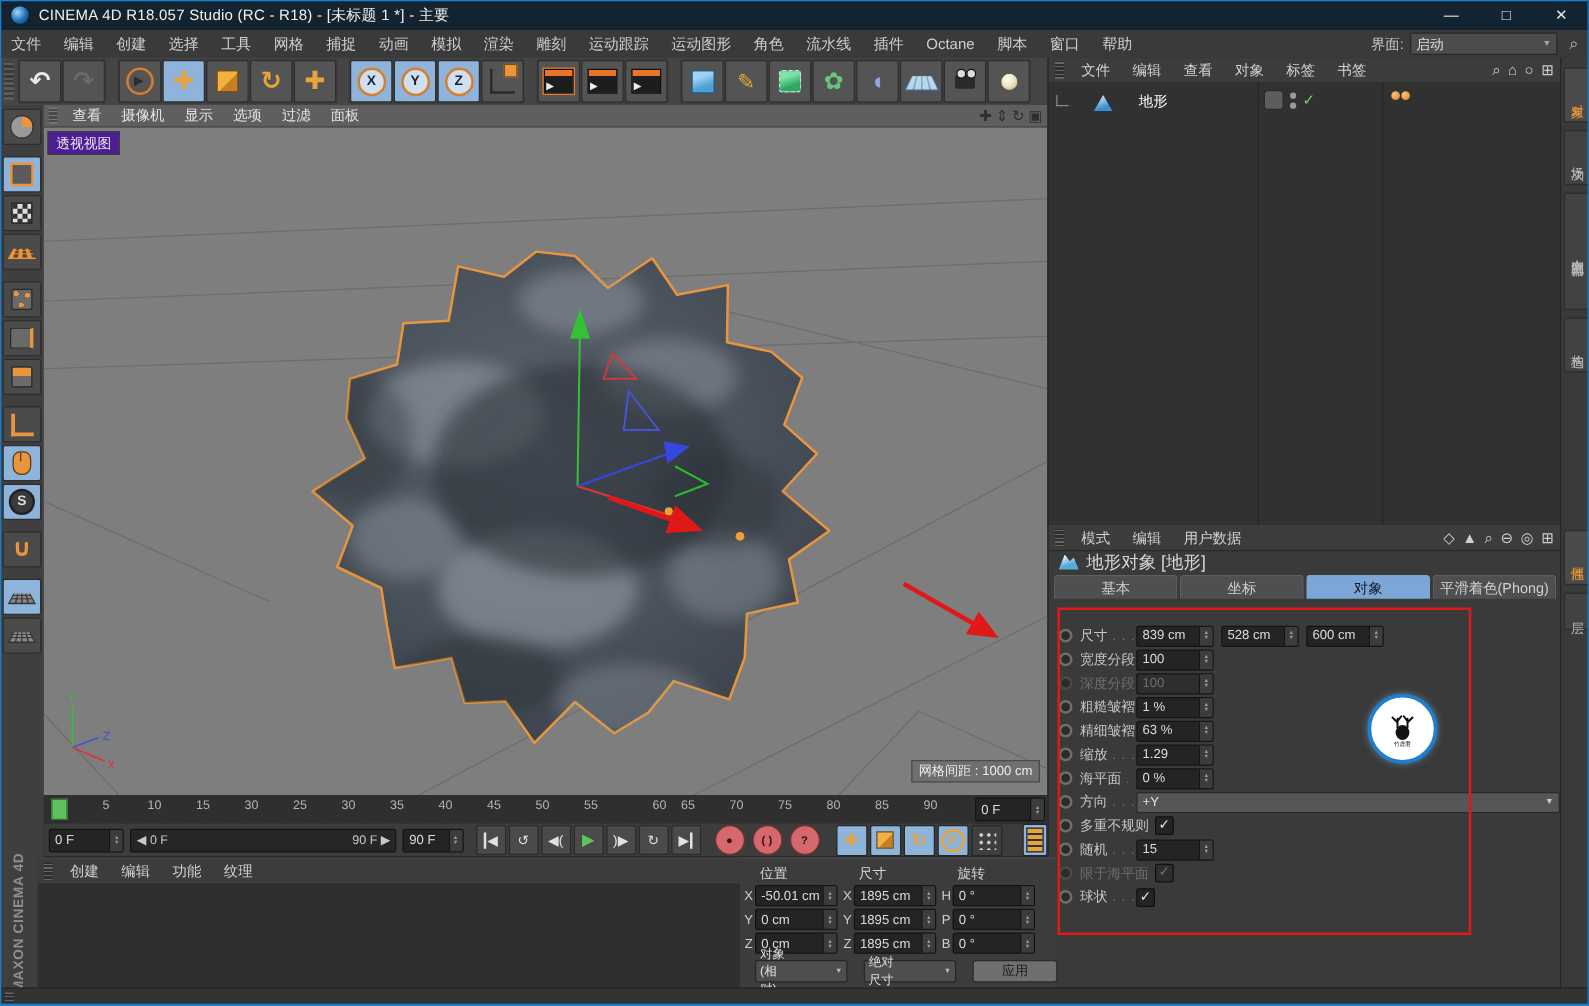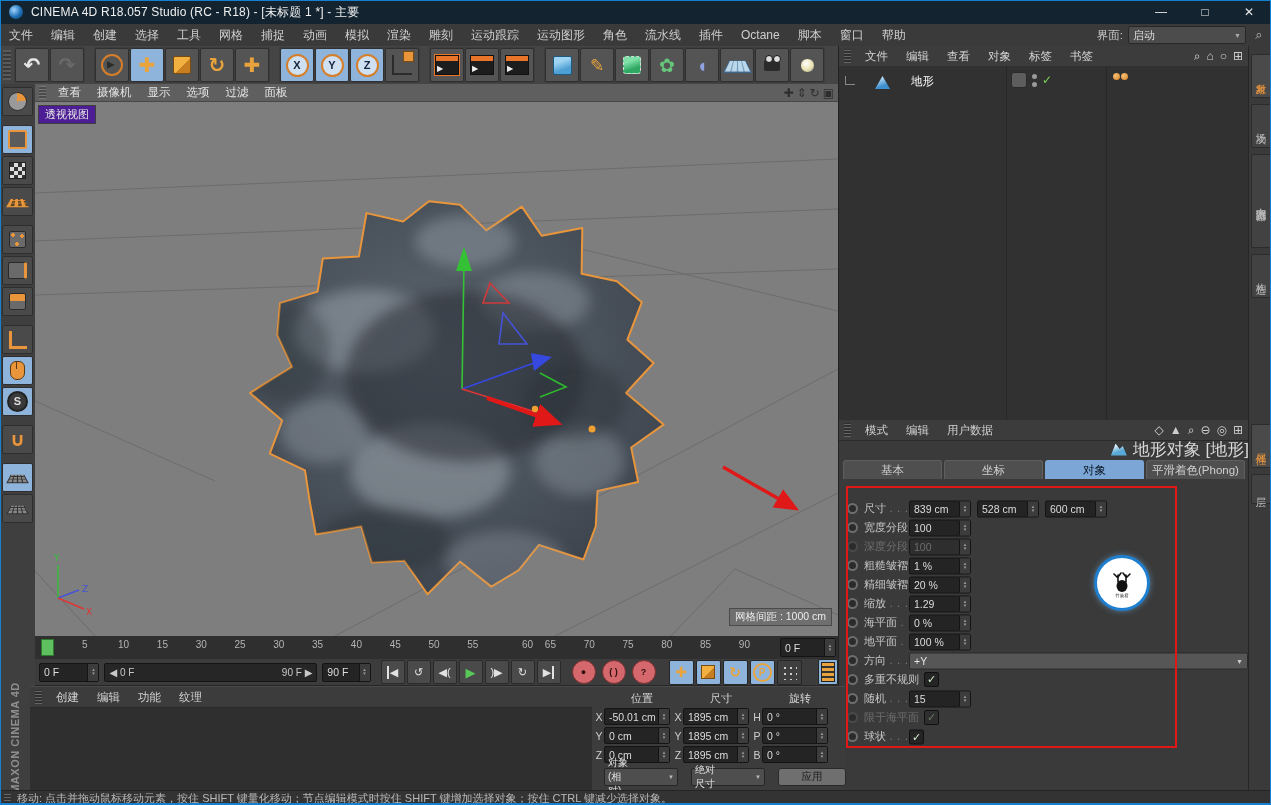--- a/index.html
+++ b/index.html
@@ -108,21 +108,21 @@
   #om-obj-name{font-size:11.5px;color:#ffffff;}
   #om-cells{position:absolute;left:172px;top:6px;display:flex;align-items:center;gap:5px;}
   #om-chip{width:14px;height:14px;background:#5d5d5d;border:1px solid #2a2a2a;border-radius:3px;}
   #om-dots{display:flex;flex-direction:column;gap:3px;}
   #om-dots i{width:5px;height:5px;border-radius:50%;background:#9a9a9a;}
   #om-check{color:#7ed957;font-size:12px;font-weight:bold;}
   #om-tag{position:absolute;left:274px;top:7px;display:flex;gap:1px;}
   #om-tag i{width:7px;height:7px;border-radius:50%;background:radial-gradient(circle at 35% 35%,#f7c277,#d57f22);}
   
   #attribute-manager{left:838px;top:420px;width:410px;height:370px;background:#3a3a3a;border-left:1px solid #222;}
-  #am-title{position:absolute;left:0;top:20px;width:100%;height:19px;display:flex;align-items:center;font-size:17px;color:#d8d8d8;justify-content:flex-end;}
+  #am-title{position:absolute;left:0;top:20px;width:100%;height:19px;display:flex;align-items:center;font-size:14px;color:#d8d8d8;}
   #am-obj-icon{width:16px;height:12px;margin:0 6px 0 8px;background:linear-gradient(160deg,#e8f4fc 15%,#58a8d8 60%);
     clip-path:polygon(30% 0,55% 45%,75% 20%,100% 100%,0 100%);}
   #am-tabs{position:absolute;left:4px;top:40px;width:402px;height:19px;display:flex;gap:2px;}
   .am-tab{flex:1;background:#4f4f4f;border:1px solid #5f5f5f;border-bottom:none;border-radius:3px 3px 0 0;
     font-size:11.5px;color:#d0d0d0;display:flex;align-items:center;justify-content:center;}
   .am-tab.active{background:#7ba6d6;color:#0d1726;border-color:#7ba6d6;}
   #am-section{position:absolute;left:0px;top:63px;width:100%;height:14px;background:#474747;border-top:1px solid #555;
     border-bottom:1px solid #2f2f2f;font-size:11px;color:#e0e0e0;display:flex;align-items:center;padding-left:6px;box-sizing:border-box;}
   #am-rows{position:absolute;left:0;top:79px;width:100%;}
   .arow{position:relative;height:19px;display:flex;align-items:center;padding-left:8px;}
@@ -183,21 +183,21 @@
   .k-dots{width:15px;height:15px;background-image:radial-gradient(circle 1.5px,#cfcfcf 1.5px,transparent 1.5px);background-size:6px 6px;}
   #film-btn{margin-left:14px;width:24px;height:24px;background:#8fb4dc;border:1px solid #262626;border-radius:2px;
     display:flex;align-items:center;justify-content:center;}
   #film-btn i{width:12px;height:18px;background:repeating-linear-gradient(0deg,#e8a33c 0 3px,#333 3px 5px);border:1px solid #222;}
   
   #maxon-zone{left:0;top:686px;width:30px;height:104px;background:#3f3f3f;}
   #maxon{position:absolute;left:15px;top:52px;transform:translate(-50%,-50%) rotate(-90deg);white-space:nowrap;
     color:#8f8f8f;font-size:11px;font-weight:bold;letter-spacing:.5px;}
   #material-manager{left:30px;top:686px;width:562px;height:104px;background:#2f2f2f;border-right:1px solid #232323;border-top:1px solid #4a4a4a;}
   #coord-panel{left:592px;top:686px;width:253px;height:104px;background:#3c3c3c;border-top:1px solid #4a4a4a;}
-  #coord-headers{position:absolute;left:25px;top:4px;width:238px;display:flex;font-size:11px;color:#d6d6d6;}
+  #coord-headers{position:absolute;left:2px;top:4px;width:238px;display:flex;font-size:11px;color:#d6d6d6;}
   #coord-headers span{width:79px;padding-left:14px;box-sizing:border-box;}
   #coord-grid{position:absolute;left:2px;top:20px;width:250px;}
   .crow{display:flex;height:19px;align-items:center;}
   .ccell{width:79px;display:flex;align-items:center;flex:none;}
   .caxis{width:10px;font-size:10.5px;color:#cfcfcf;text-align:center;flex:none;}
   .cfield{width:64px;height:15px;background:#242424;border:1px solid #141414;border-radius:2px;display:flex;align-items:center;}
   #coord-bottom{position:absolute;left:12px;top:81px;display:flex;gap:13px;}
   .cdrop{width:66px;height:16px;background:#4e4e4e;border:1px solid #262626;border-radius:2px;display:flex;align-items:center;
     font-size:10px;color:#e0e0e0;padding:0 3px;gap:40px;}
   .cdrop .dd{margin-left:auto;font-size:6px;color:#bbb;}
@@ -622,21 +622,21 @@
               <i>▼</i>
             </span>
           </span>
         </span>
       </div>
       <div class="arow">
         <span class="akey"></span>
         <span class="alwrap">精细皱褶</span>
         <span class="avals">
           <span class="afield">
-            <span class="aval">20 %</span>
+            <span class="aval">63 %</span>
             <span class="aspin">
               <i>▲</i>
               <i>▼</i>
             </span>
           </span>
         </span>
       </div>
       <div class="arow">
         <span class="akey"></span>
         <span class="alwrap">缩放</span>
@@ -649,33 +649,20 @@
             </span>
           </span>
         </span>
       </div>
       <div class="arow">
         <span class="akey"></span>
         <span class="alwrap">海平面</span>
         <span class="avals">
           <span class="afield">
             <span class="aval">0 %</span>
-            <span class="aspin">
-              <i>▲</i>
-              <i>▼</i>
-            </span>
-          </span>
-        </span>
-      </div>
-      <div class="arow">
-        <span class="akey"></span>
-        <span class="alwrap">地平面</span>
-        <span class="avals">
-          <span class="afield">
-            <span class="aval">100 %</span>
             <span class="aspin">
               <i>▲</i>
               <i>▼</i>
             </span>
           </span>
         </span>
       </div>
       <div class="arow">
         <span class="akey"></span>
         <span class="alwrap">方向</span>
@@ -957,21 +944,20 @@
     <div class="cdrop">
       <span>绝对尺寸</span>
         <span class="dd">▼</span>
     </div>
     <div id="apply-btn">应用</div>
   </div>
 </div>
 
 <div id="statusbar" class="abs">
   <span class="grip"></span>
-  <span>移动: 点击并拖动鼠标移动元素，按住 SHIFT 键量化移动；节点编辑模式时按住 SHIFT 键增加选择对象；按住 CTRL 键减少选择对象。</span>
 </div>
 
 <div id="red-rect" class="abs"></div>
 <div id="watermark" class="abs">
   <svg width="34" height="34" viewBox="0 0 34 34">
     <g stroke="#111" stroke-width="1.6" fill="none" stroke-linecap="round">
       <path d="M13,16 L13,9 M13,12 L9,8 M13,11 L16,7"></path>
       <path d="M21,16 L21,9 M21,12 L25,8 M21,11 L18,7"></path>
     </g>
     <ellipse cx="17" cy="20" rx="5.5" ry="6" fill="#111"></ellipse>

